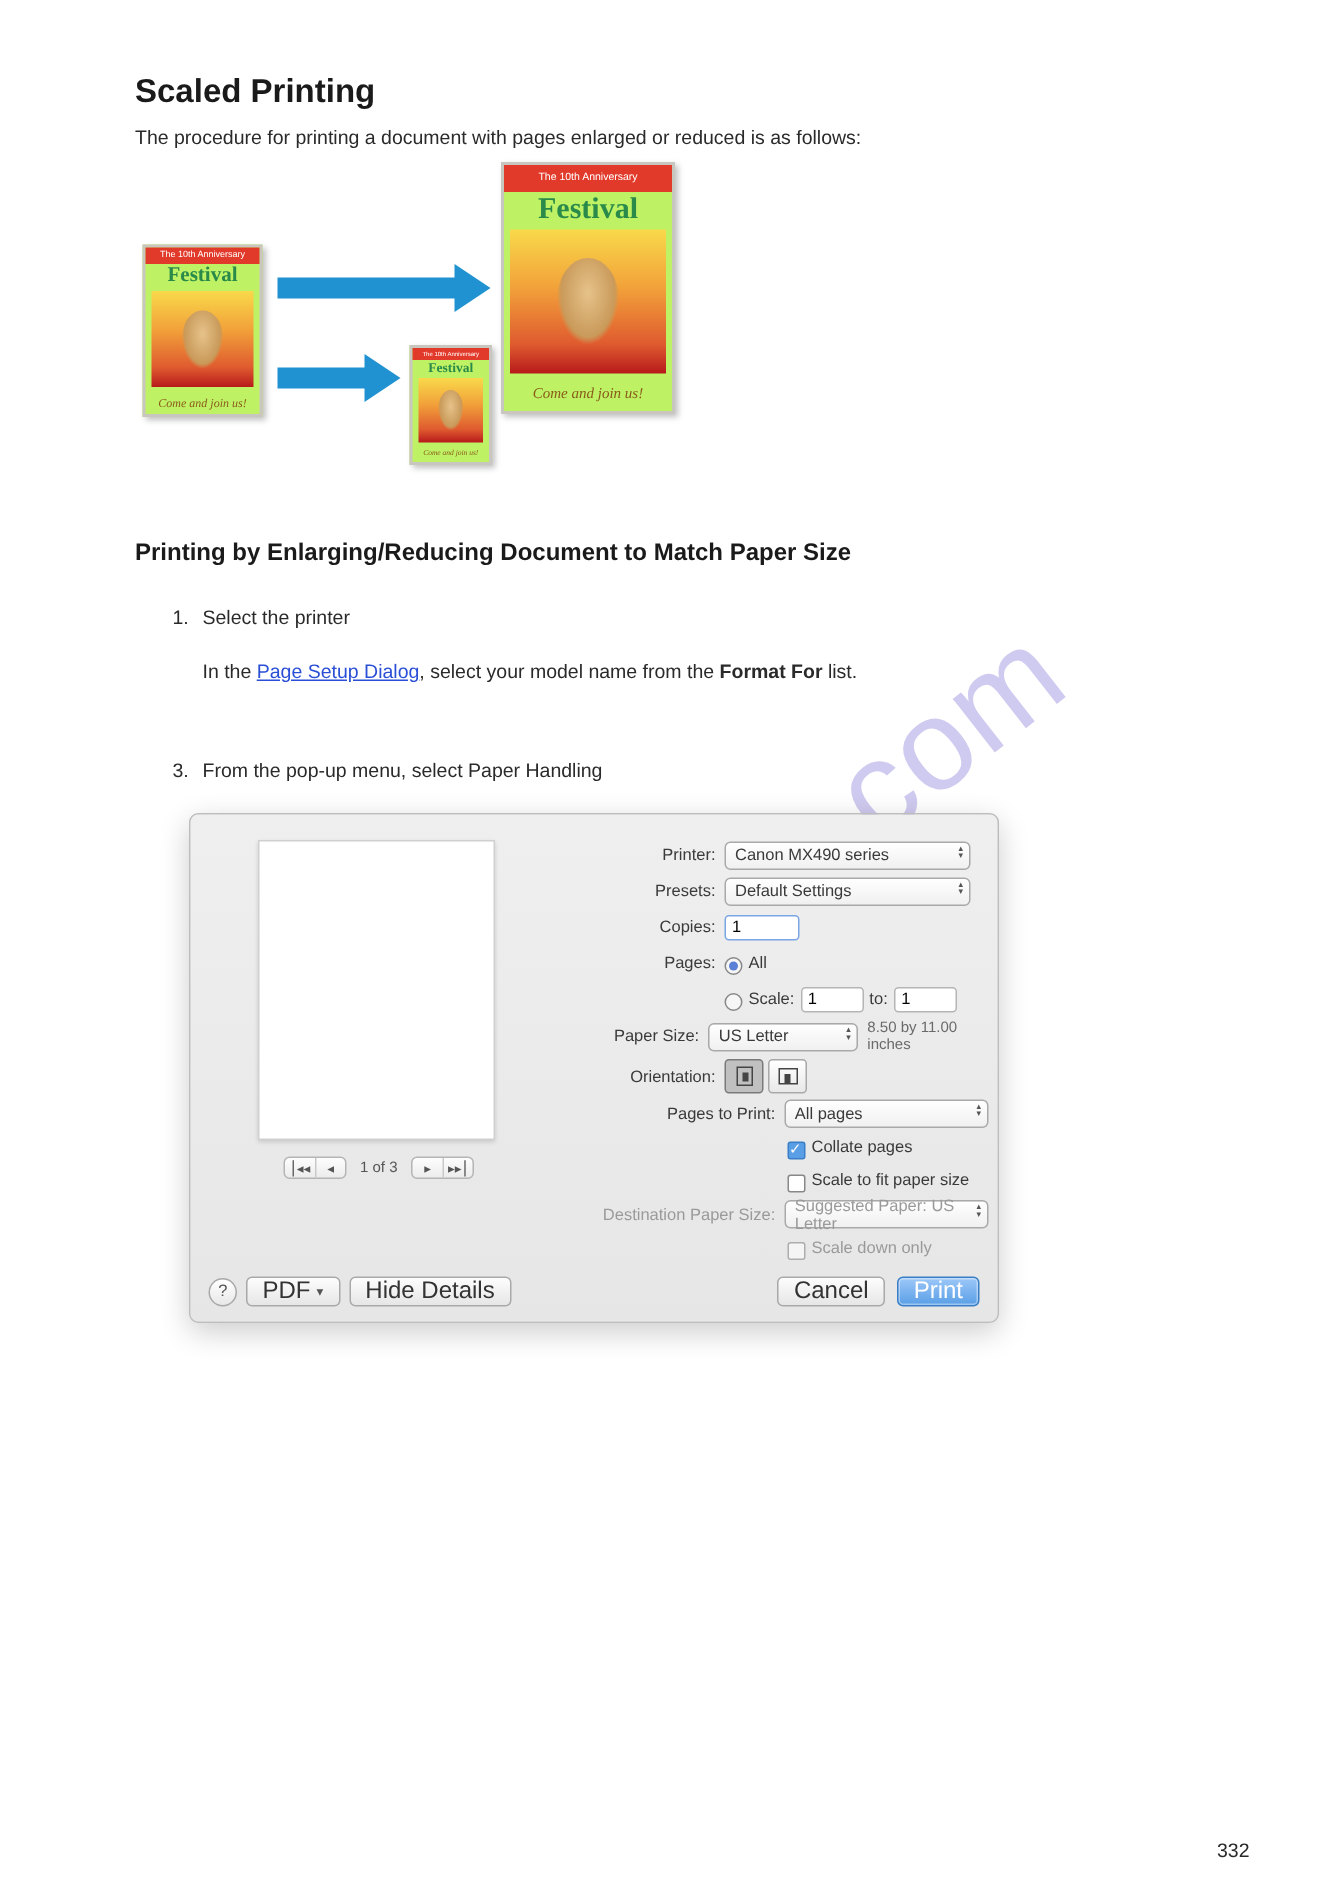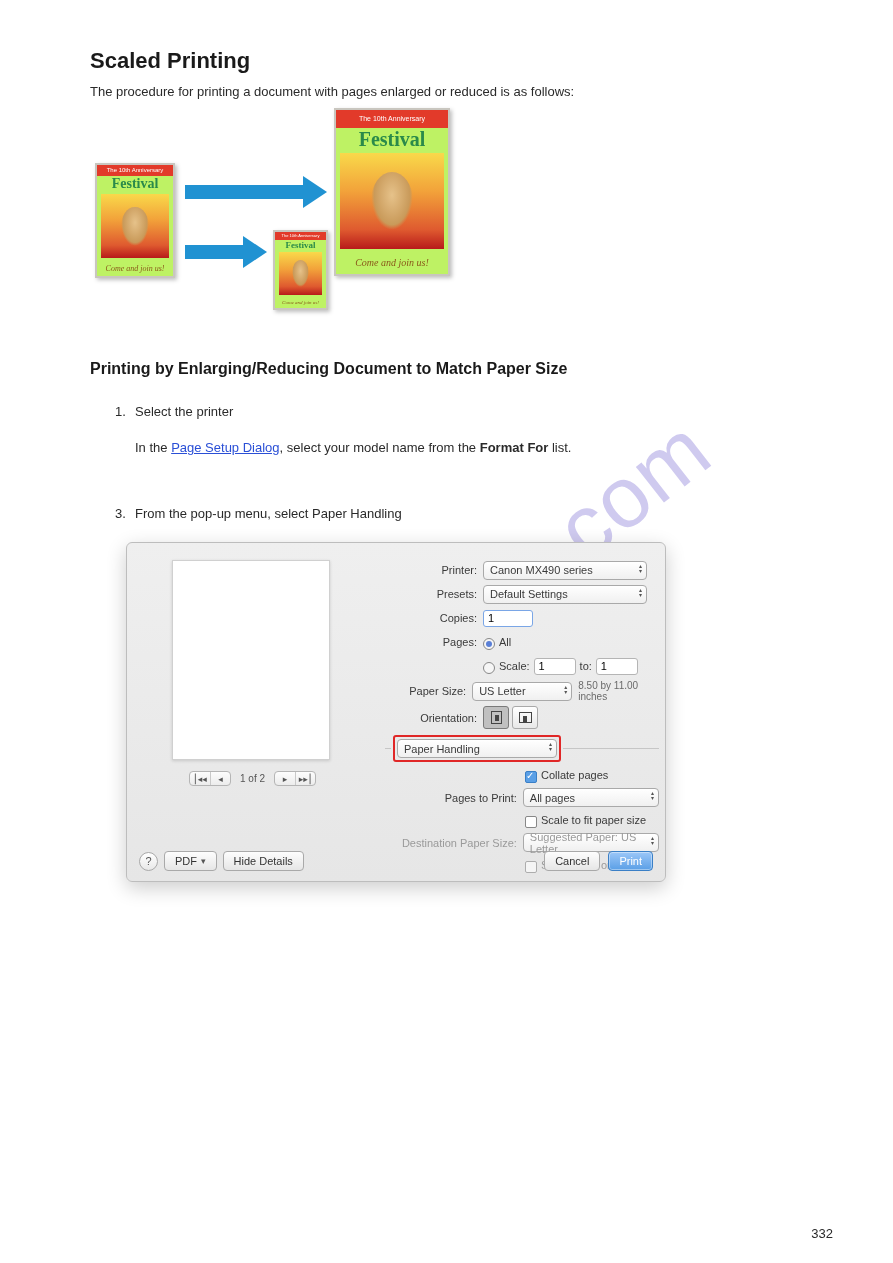--- a/index.html
+++ b/index.html
@@ -240,21 +240,21 @@
   .help-btn{
     width:19px;height:19px;border:1px solid #a9a9a9;border-radius:50%;
     background:linear-gradient(#fff,#e8e8e8);
     display:inline-flex;align-items:center;justify-content:center;
     font-size:11px;color:#555;margin-right:6px;cursor:pointer;
   }
   .pill-btn{
     height:20px;padding:0 10px;
     border:1px solid #a9a9a9;border-radius:4px;
     background:linear-gradient(#fdfdfd,#e6e6e6);
-    font-size:11px;color:#333;cursor:pointer;
+    font-size:16px;color:#333;cursor:pointer;
     display:inline-flex;align-items:center;
   }
   .pill-btn.dropdown::after{content:"▾";margin-left:4px;font-size:9px;color:#555;}
   .pill-btn.default{
     background:linear-gradient(#9cc7f8,#5a9fe6);
     border-color:#3a7fc6;color:#fff;font-weight:500;
     box-shadow:0 0 0 1px rgba(255,255,255,.4) inset;
   }
   .spacer{flex:1;}
 
@@ -312,21 +312,21 @@
 
 <div class="dialog">
 
   <div class="preview"></div>
 
   <div class="page-nav">
     <span class="seg">
       <button>⎮◂◂</button>
       <button>◂</button>
     </span>
-    <span class="page-count">1 of 2</span>
+    <span class="page-count">1 of 3</span>
     <span class="seg">
       <button>▸</button>
       <button>▸▸⎮</button>
     </span>
   </div>
 
   <div class="form">
 
     <div class="row">
       <span class="lbl">Printer:</span>
@@ -375,43 +375,33 @@
     <div class="row">
       <span class="lbl">Orientation:</span>
       <span class="orient-btn selected">
           <span class="orient-glyph"></span>
         </span>
       <span class="orient-btn">
           <span class="orient-glyph land"></span>
         </span>
     </div>
 
-    <div class="section-row">
-      <span class="line" style="max-width:6px;"></span>
-      <span class="section-sel">
-        <span class="select">
-          <span>Paper Handling</span>
-          <span class="arrows">▴<br>▾</span>
-        </span>
-      </span>
-      <span class="line"></span>
-    </div>
-
-    <div class="sub-row">
-      <span class="sub-lbl"></span>
-      <span class="chk checked"></span>
-      <span class="chk-lbl">Collate pages</span>
-    </div>
 
     <div class="sub-row">
       <span class="sub-lbl">Pages to Print:</span>
       <span class="select mid">
         <span>All pages</span>
         <span class="arrows">▴<br>▾</span>
       </span>
+    </div>
+
+    <div class="sub-row">
+      <span class="sub-lbl"></span>
+      <span class="chk checked"></span>
+      <span class="chk-lbl">Collate pages</span>
     </div>
 
 
     <div class="sub-row">
       <span class="sub-lbl"></span>
       <span class="chk"></span>
       <span class="chk-lbl">Scale to fit paper size</span>
     </div>
 
     <div class="sub-row disabled">

